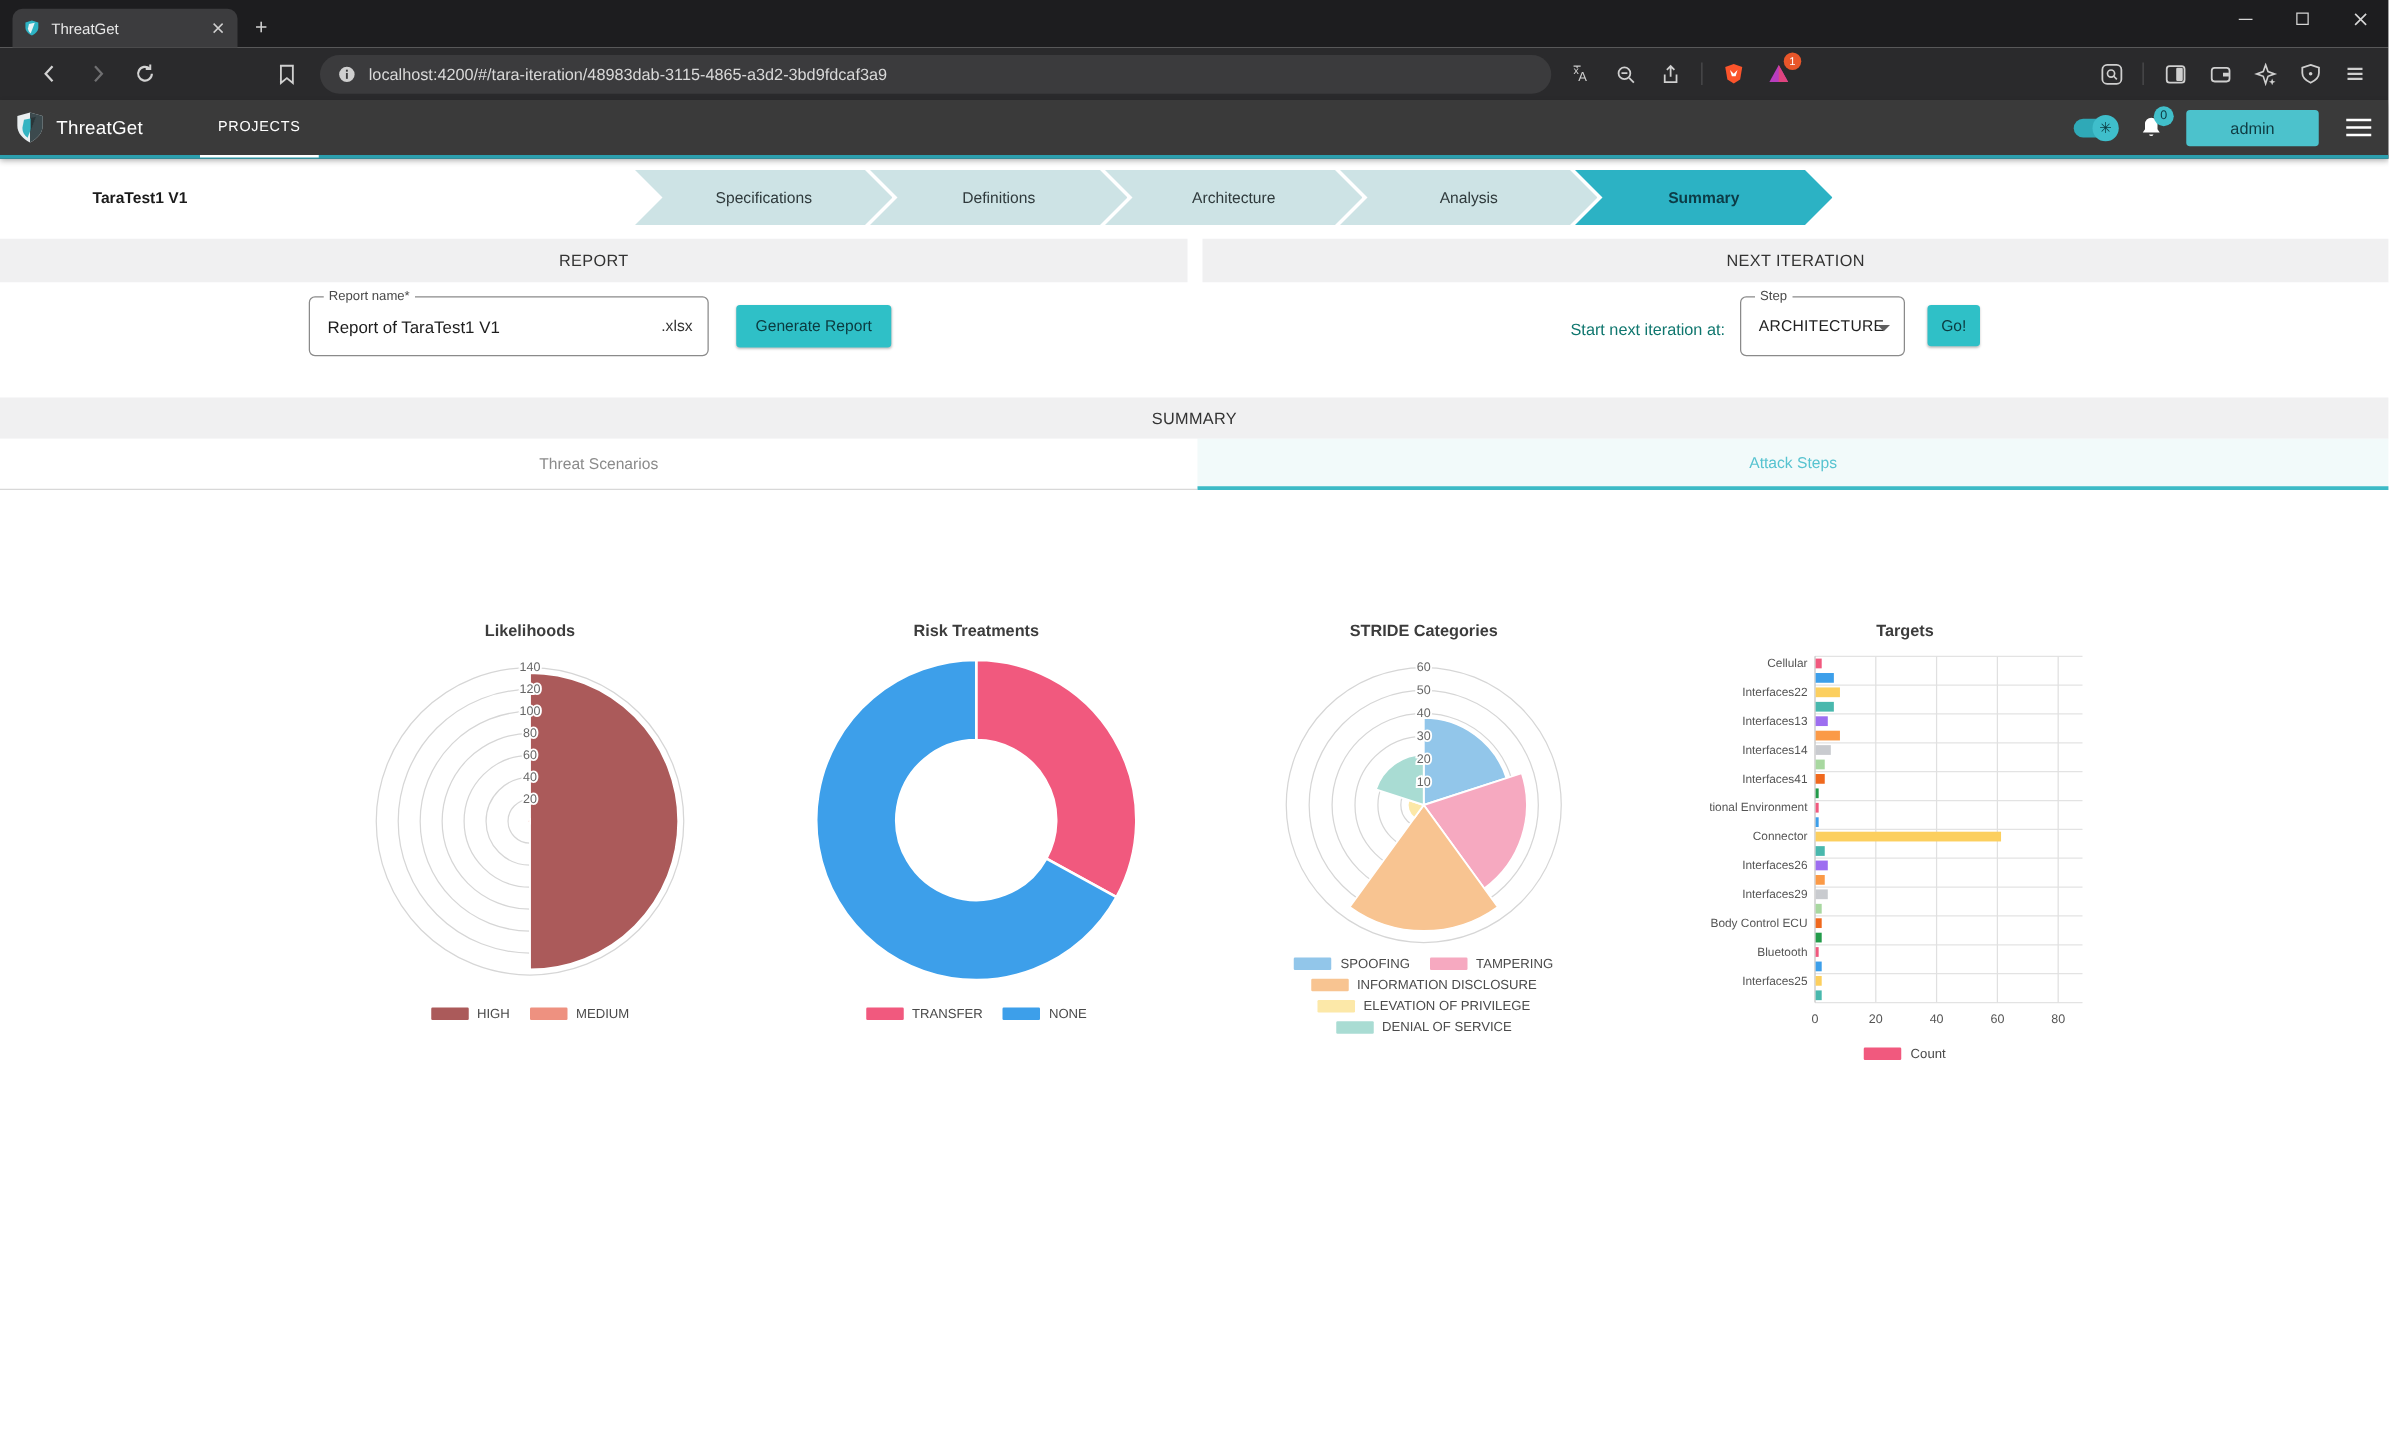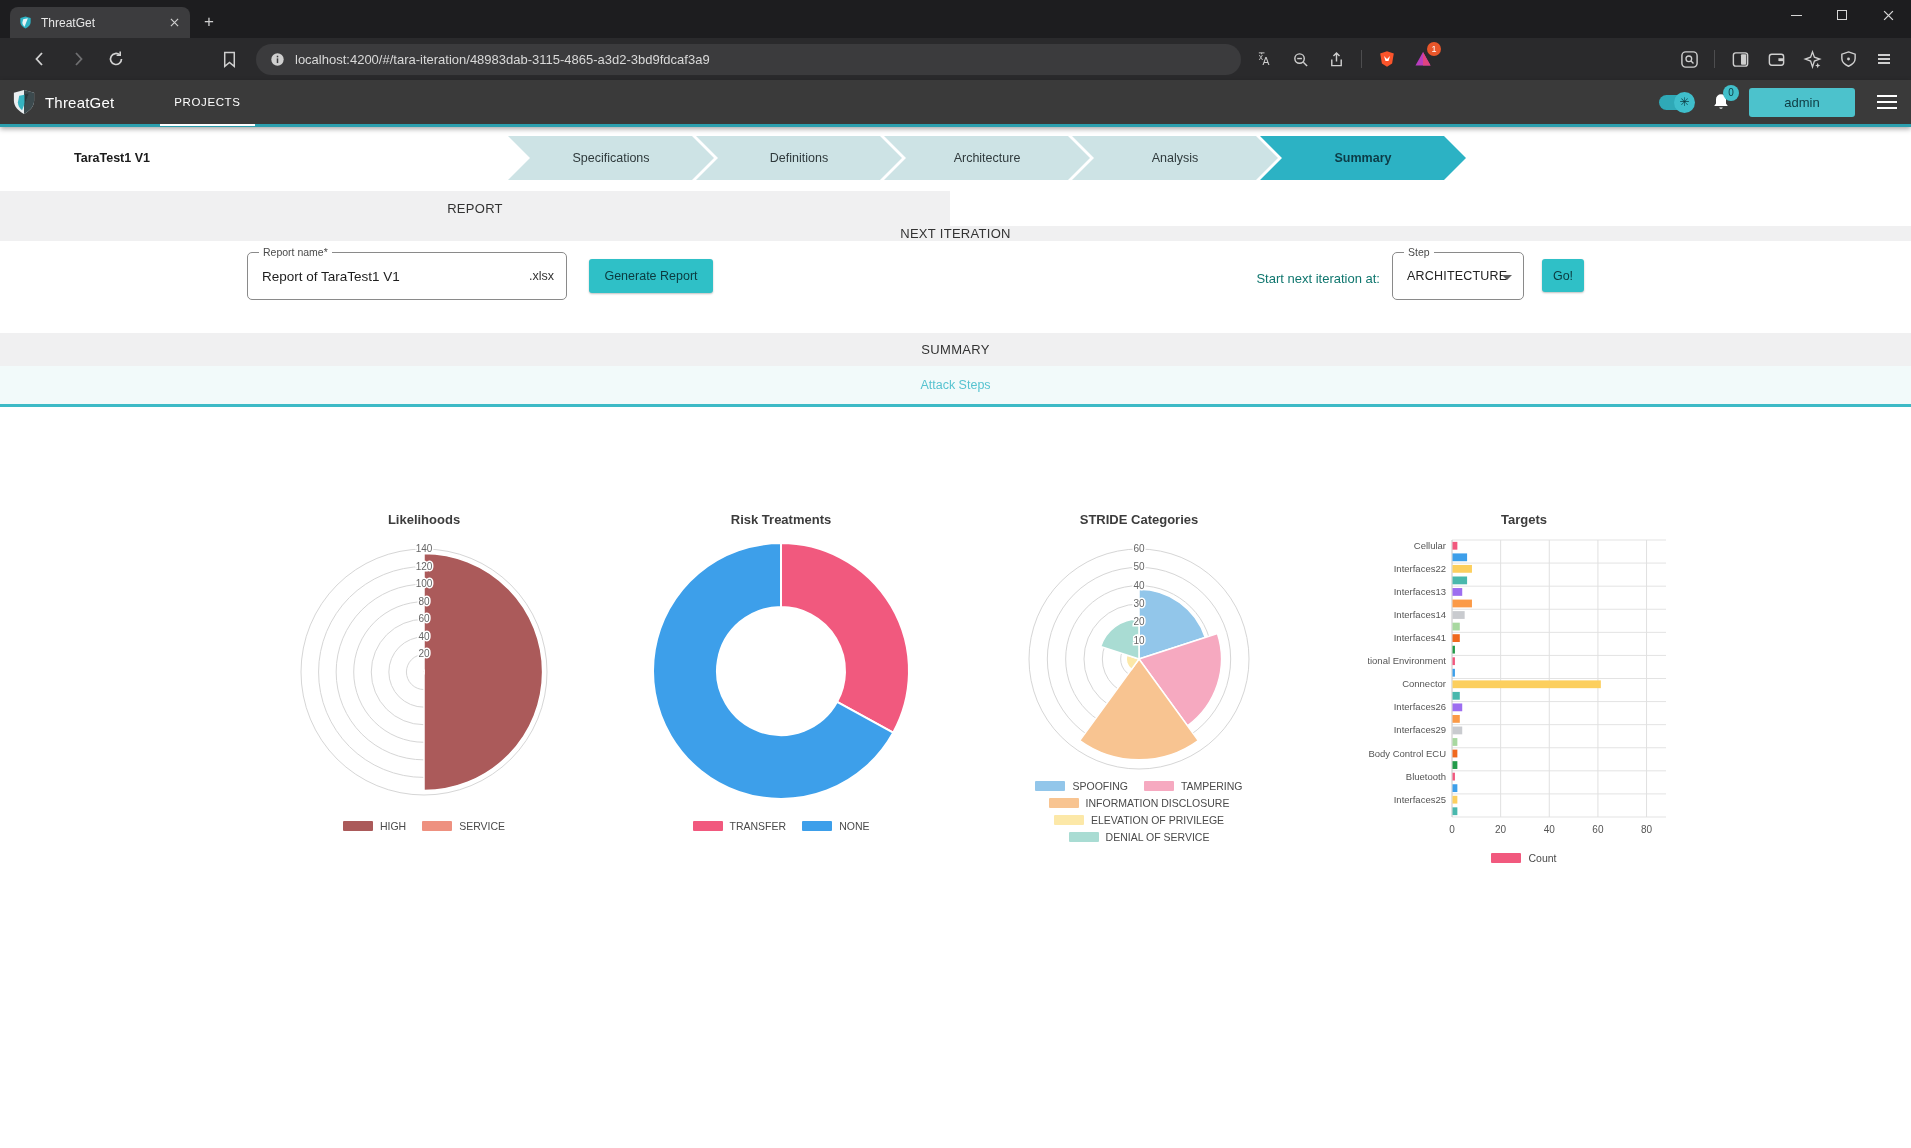--- a/index.html
+++ b/index.html
@@ -43,21 +43,21 @@
 
   
   .crumbrow { position:relative; height:62px; background:#fff; display:flex; align-items:center;margin-left:36px; }
   .project-name { margin-left:38px; font-size:12.5px; font-weight:bold; color:#1b1b1b; }
   .steps { position:absolute; left:472px; top:9px; height:44px; display:flex; }
   .step { position:relative; width:206px; height:44px; background:#cde3e5; display:flex; align-items:center; justify-content:center; font-size:12.5px; color:#2f3a3c; clip-path:polygon(0 0, calc(100% - 22px) 0, 100% 50%, calc(100% - 22px) 100%, 0 100%, 22px 50%); }
   .step + .step { margin-left:-18px; }
   .step.active { background:#2cb2c4; color:#0c3b46; font-weight:bold; }
 
   
-  .bands { display:flex; margin-top:2px;flex-direction:column; }
+  .bands { display:flex; margin-top:2px; }
   .band { height:35px; background:#f0f0f1; display:flex; align-items:center; justify-content:center; font-size:13px; color:#333; letter-spacing:.3px; }
   .band.left { width:950px; margin-right:12px; }
   .band.right { flex:1; }
   .formsrow { position:relative; height:86px; background:#fff; }
   .mat-field { position:absolute; border:1px solid #8a8a8a; border-radius:5px; background:#fff; }
   .mat-label { position:absolute; top:-7px; left:11px; background:#fff; padding:0 4px; font-size:10.5px; color:#4a4a4a; }
   .report-field { left:247px; top:11px; width:320px; height:48px; }
   .report-input { position:absolute; left:0; top:0; width:calc(100% - 62px); height:100%; border:none; outline:none; background:transparent; font-family:inherit; font-size:13.5px; color:#1d1d1d; padding-left:14px; }
   .suffix { position:absolute; right:12px; top:16px; font-size:12.5px; color:#333; }
   .teal-btn { background:#2fc0c7; border:none; border-radius:3px; color:#0b3a3f; font-family:inherit; font-size:12.5px; font-weight:500; box-shadow:0 1px 2px rgba(0,0,0,.25); }
@@ -287,20 +287,21 @@
     <div class="mat-field step-select">
       <span class="mat-label">Step</span>
       <span class="select-value">ARCHITECTURE</span>
       <span class="select-arrow"></span>
     </div>
     <button class="teal-btn go-btn">Go!</button>
   </div>
 
   <div class="summaryband">SUMMARY</div>
   <div class="tabsrow">
+    <div class="tab inactive">Threat Scenarios</div>
     <div class="tab active">Attack Steps</div>
   </div>
 
   <div class="charts">
 
     <div class="chartbox" style="left:284px; width:280px;">
       <div class="chart-title">Likelihoods</div>
       <svg id="chart-likelihoods" width="280" height="286" viewBox="0 0 280 286">
           <circle cx="140" cy="140" r="17.57142857142857" fill="none" stroke="#d6d6d6" stroke-width="1"></circle>
           <circle cx="140" cy="140" r="35.14285714285714" fill="none" stroke="#d6d6d6" stroke-width="1"></circle>
@@ -319,21 +320,21 @@
           <text x="140" y="37.571428571428584" text-anchor="middle" font-size="10" fill="#666" stroke="#fff" stroke-width="3" paint-order="stroke">120</text>
           <text x="140" y="20" text-anchor="middle" font-size="10" fill="#666" stroke="#fff" stroke-width="3" paint-order="stroke">140</text>
         </svg>
       <div class="legend" id="legend-likelihoods">
           <div class="legend-item">
             <span class="swatch" style="background: rgb(171, 90, 90);"></span>
             <span class="legend-label">HIGH</span>
           </div>
           <div class="legend-item">
             <span class="swatch" style="background: rgb(238, 145, 128);"></span>
-            <span class="legend-label">SERVICE</span>
+            <span class="legend-label">MEDIUM</span>
           </div>
         </div>
     </div>
 
     <div class="chartbox" style="left:641px; width:280px;">
       <div class="chart-title">Risk Treatments</div>
       <svg id="chart-risk" width="280" height="286" viewBox="0 0 280 286">
           <path d="M140 11 A128 128 0 0 1 252.16725504561452 200.66447028501958 L196.08362752280726 169.8322351425098 A64 64 0 0 0 140 75 Z" fill="#f1597e" stroke="#fff" stroke-width="2"></path>
           <path d="M252.16725504561452 200.66447028501958 A128 128 0 1 1 139.99999999999997 11 L140 75 A64 64 0 1 0 196.08362752280726 169.8322351425098 Z" fill="#3d9fea" stroke="#fff" stroke-width="2"></path>
         </svg>

